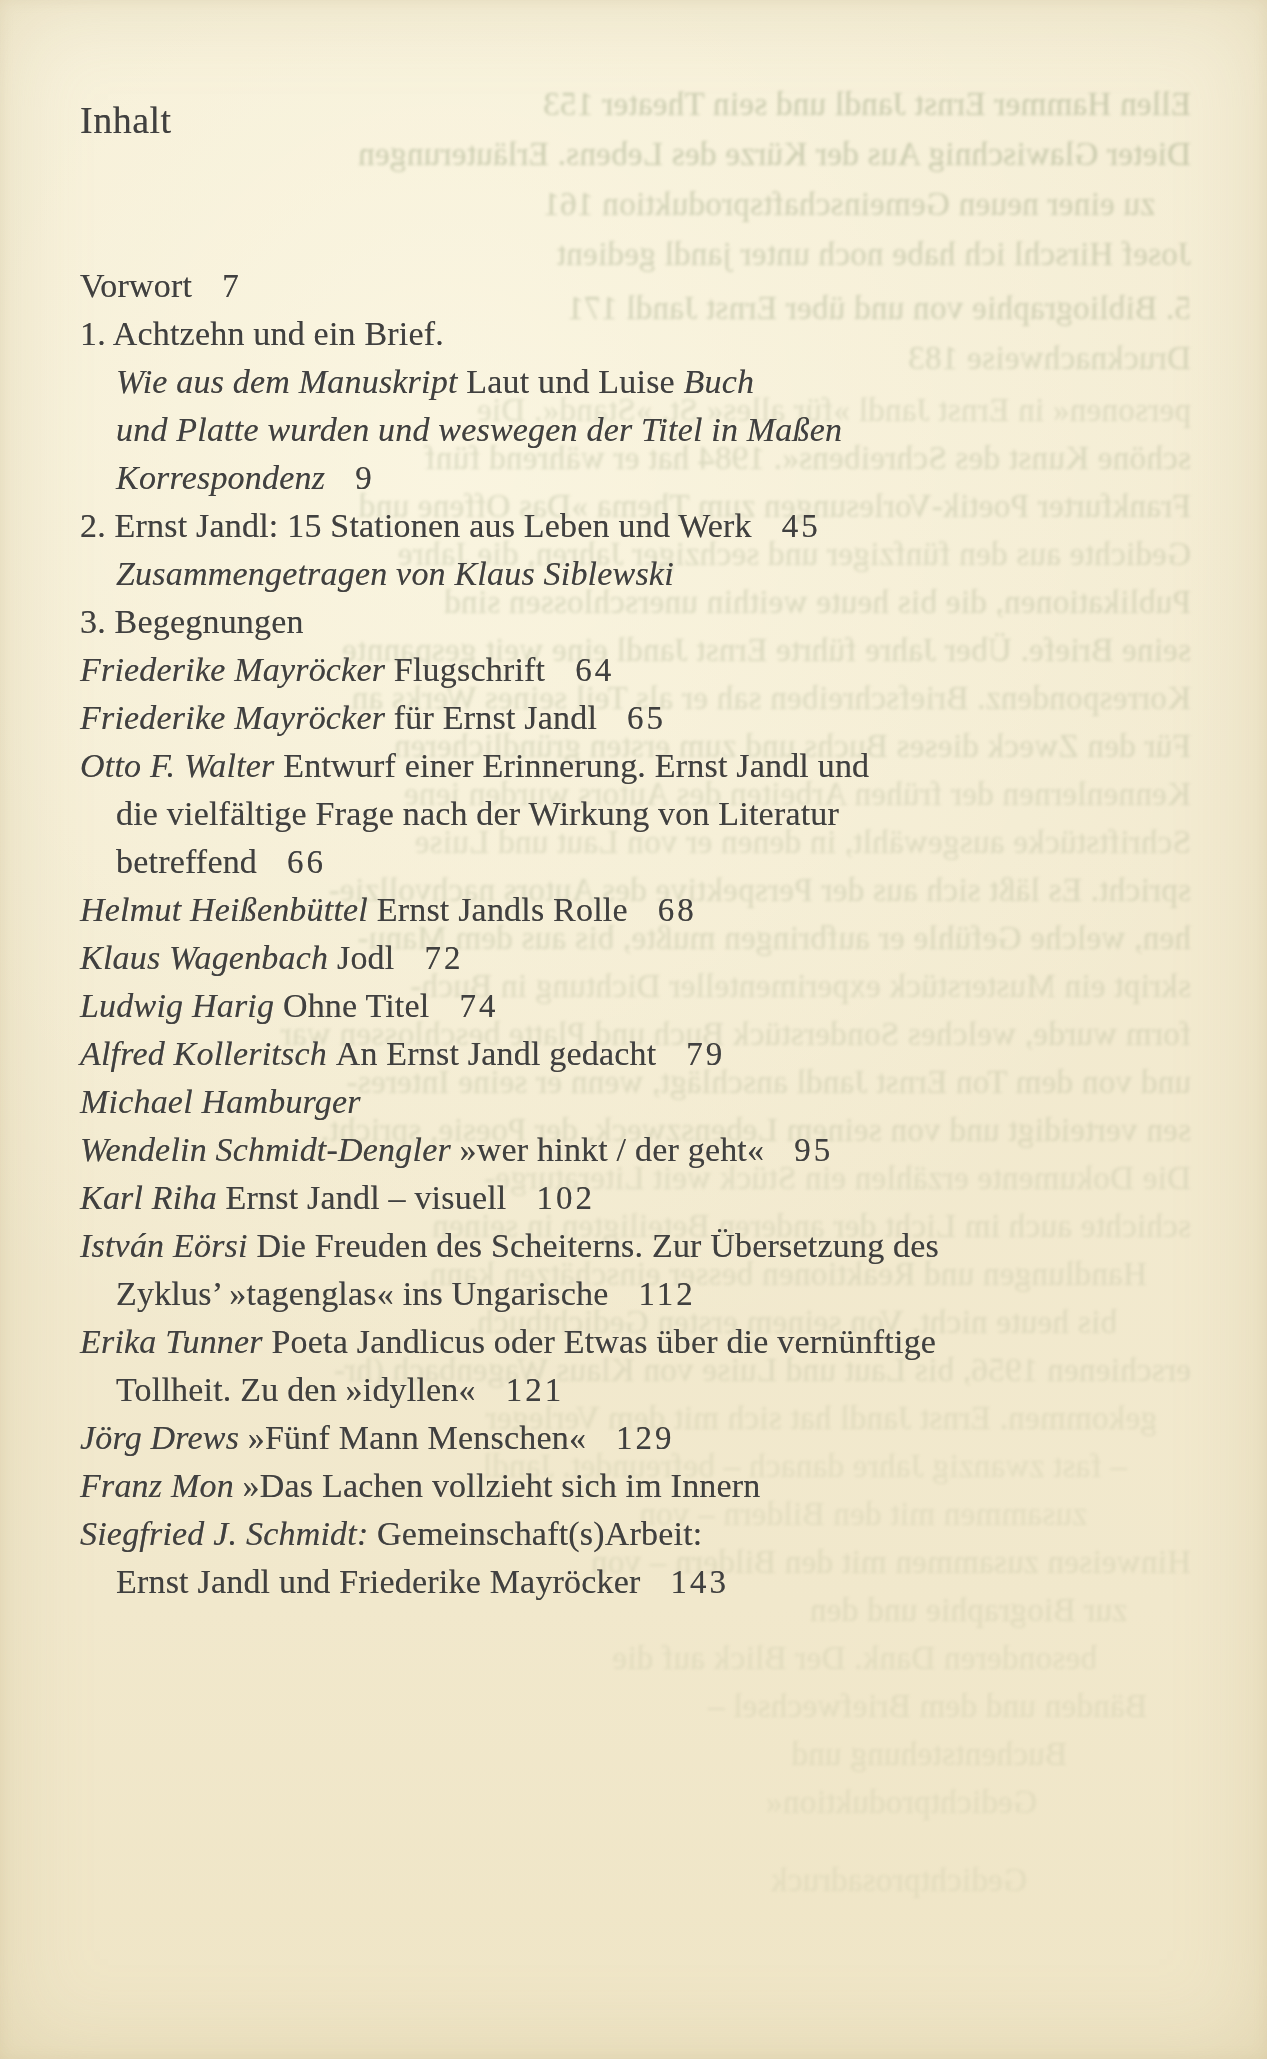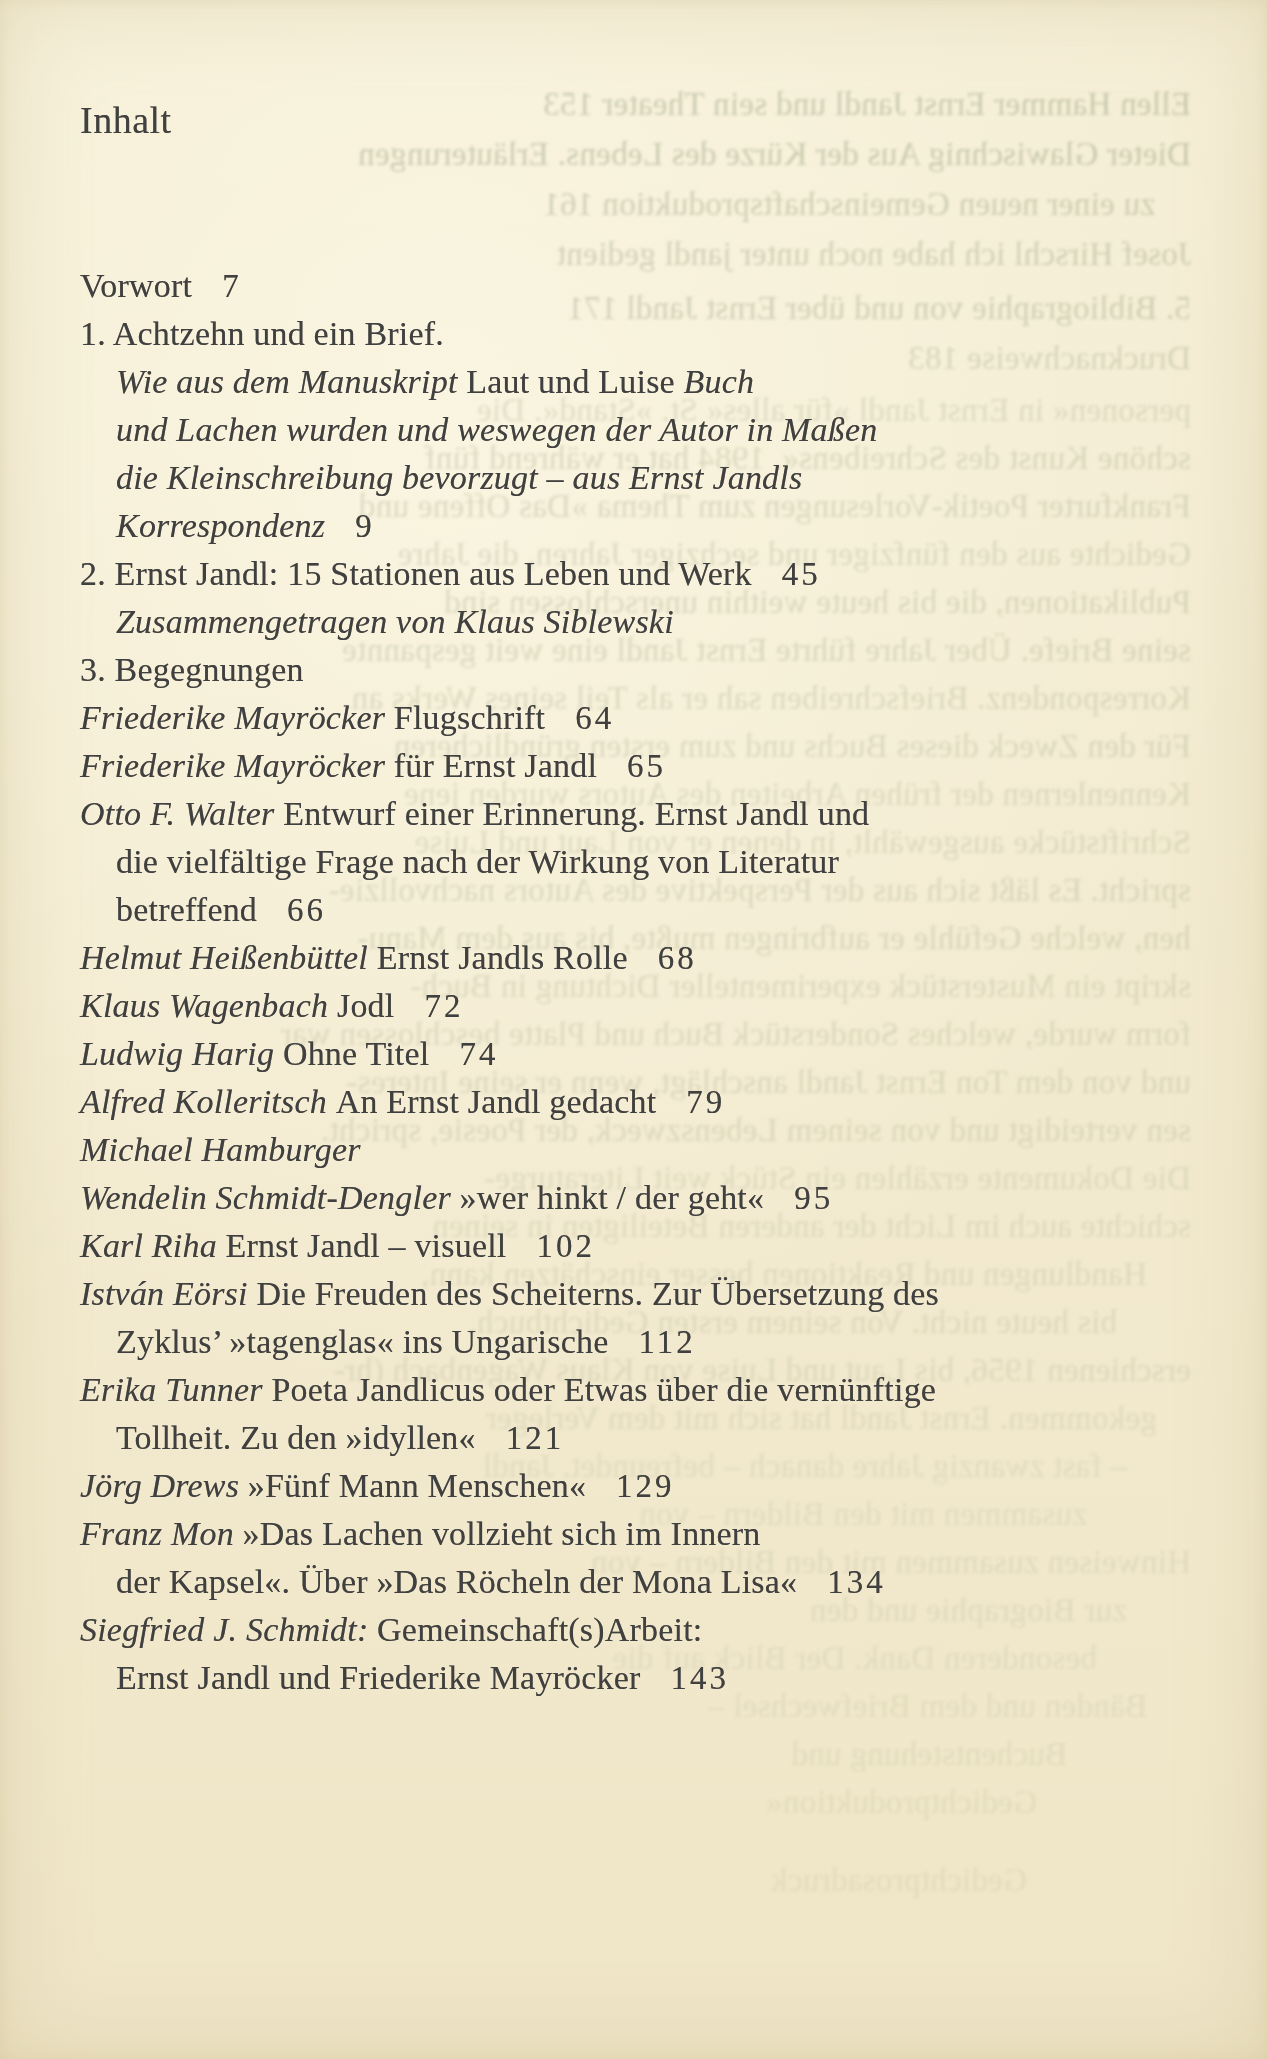--- a/index.html
+++ b/index.html
@@ -95,22 +95,21 @@
     <div class="bl" style="top: 1784px; left: 230px; opacity: 0.13;">Gedichtproduktion«</div>
     <div class="bl" style="top: 1862px; left: 240px; opacity: 0.12;">Gedichtprosadruck</div>
   </div>
 
 <div class="content txtshadow">
   <h1 class="title">Inhalt</h1>
   <div id="toc-list">
       <div class="line after-title"><span class="seg-r">Vorwort</span><span class="pn">7</span></div>
       <div class="line gap"><span class="seg-r">1. Achtzehn und ein Brief.</span></div>
       <div class="line ind"><span class="seg-i">Wie aus dem Manuskript </span><span class="seg-r">Laut und Luise </span><span class="seg-i">Buch</span></div>
-      <div class="line ind"><span class="seg-i">und Lachen wurden und weswegen der Autor in Maßen</span></div>
-      <div class="line ind"><span class="seg-i">die Kleinschreibung bevorzugt – aus Ernst Jandls</span></div>
+      <div class="line ind"><span class="seg-i">und Platte wurden und weswegen der Titel in Maßen</span></div>
       <div class="line ind"><span class="seg-i">Korrespondenz</span><span class="pn">9</span></div>
       <div class="line gap"><span class="seg-r">2. Ernst Jandl: 15 Stationen aus Leben und Werk</span><span class="pn">45</span></div>
       <div class="line ind"><span class="seg-i">Zusammengetragen von Klaus Siblewski</span></div>
       <div class="line gap"><span class="seg-r">3. Begegnungen</span></div>
       <div class="line"><span class="seg-i">Friederike Mayröcker </span><span class="seg-r">Flugschrift</span><span class="pn">64</span></div>
       <div class="line"><span class="seg-i">Friederike Mayröcker </span><span class="seg-r">für Ernst Jandl</span><span class="pn">65</span></div>
       <div class="line"><span class="seg-i">Otto F. Walter </span><span class="seg-r">Entwurf einer Erinnerung. Ernst Jandl und</span></div>
       <div class="line ind"><span class="seg-r">die vielfältige Frage nach der Wirkung von Literatur</span></div>
       <div class="line ind"><span class="seg-r">betreffend</span><span class="pn">66</span></div>
       <div class="line"><span class="seg-i">Helmut Heißenbüttel </span><span class="seg-r">Ernst Jandls Rolle</span><span class="pn">68</span></div>
@@ -119,17 +118,16 @@
       <div class="line"><span class="seg-i">Alfred Kolleritsch </span><span class="seg-r">An Ernst Jandl gedacht</span><span class="pn">79</span></div>
       <div class="line"><span class="seg-i">Michael Hamburger</span></div>
       <div class="line"><span class="seg-i">Wendelin Schmidt-Dengler </span><span class="seg-r">»wer hinkt / der geht«</span><span class="pn">95</span></div>
       <div class="line"><span class="seg-i">Karl Riha </span><span class="seg-r">Ernst Jandl – visuell</span><span class="pn">102</span></div>
       <div class="line"><span class="seg-i">István Eörsi </span><span class="seg-r">Die Freuden des Scheiterns. Zur Übersetzung des</span></div>
       <div class="line ind"><span class="seg-r">Zyklus’ »tagenglas« ins Ungarische</span><span class="pn">112</span></div>
       <div class="line"><span class="seg-i">Erika Tunner </span><span class="seg-r">Poeta Jandlicus oder Etwas über die vernünftige</span></div>
       <div class="line ind"><span class="seg-r">Tollheit. Zu den »idyllen«</span><span class="pn">121</span></div>
       <div class="line"><span class="seg-i">Jörg Drews </span><span class="seg-r">»Fünf Mann Menschen«</span><span class="pn">129</span></div>
       <div class="line"><span class="seg-i">Franz Mon </span><span class="seg-r">»Das Lachen vollzieht sich im Innern</span></div>
-      <div class="line ind"><span class="seg-r">der Kapsel«. Über »Das Röcheln der Mona Lisa«</span><span class="pn">134</span></div>
       <div class="line"><span class="seg-i">Siegfried J. Schmidt: </span><span class="seg-r">Gemeinschaft(s)Arbeit:</span></div>
       <div class="line ind"><span class="seg-r">Ernst Jandl und Friederike Mayröcker</span><span class="pn">143</span></div>
     </div>
 </div>
 
 </body></html>

